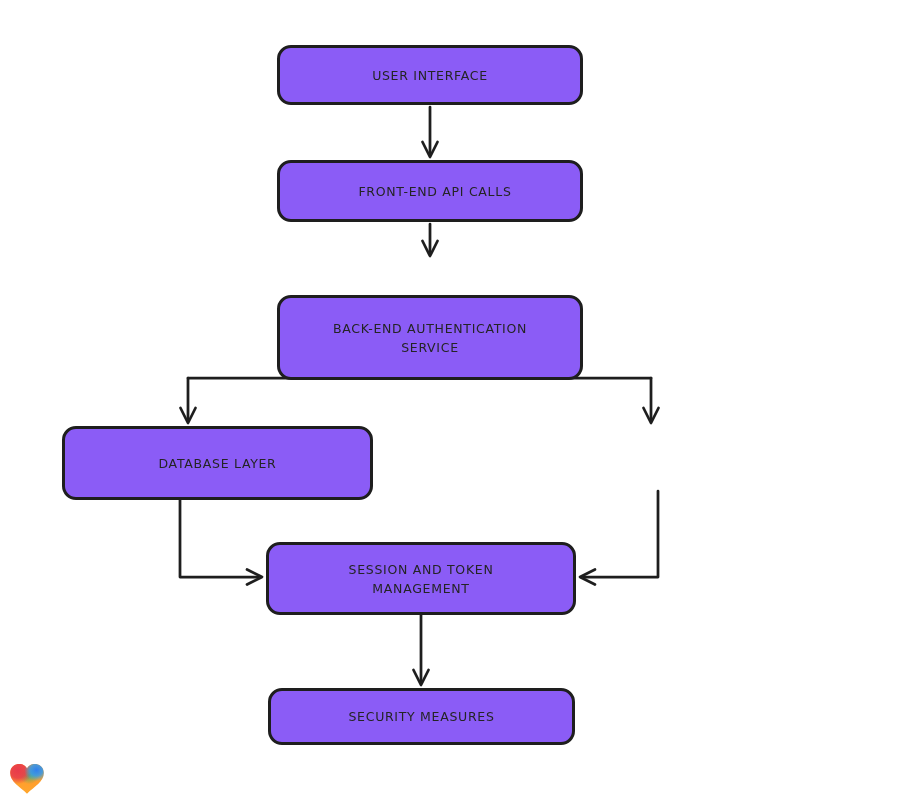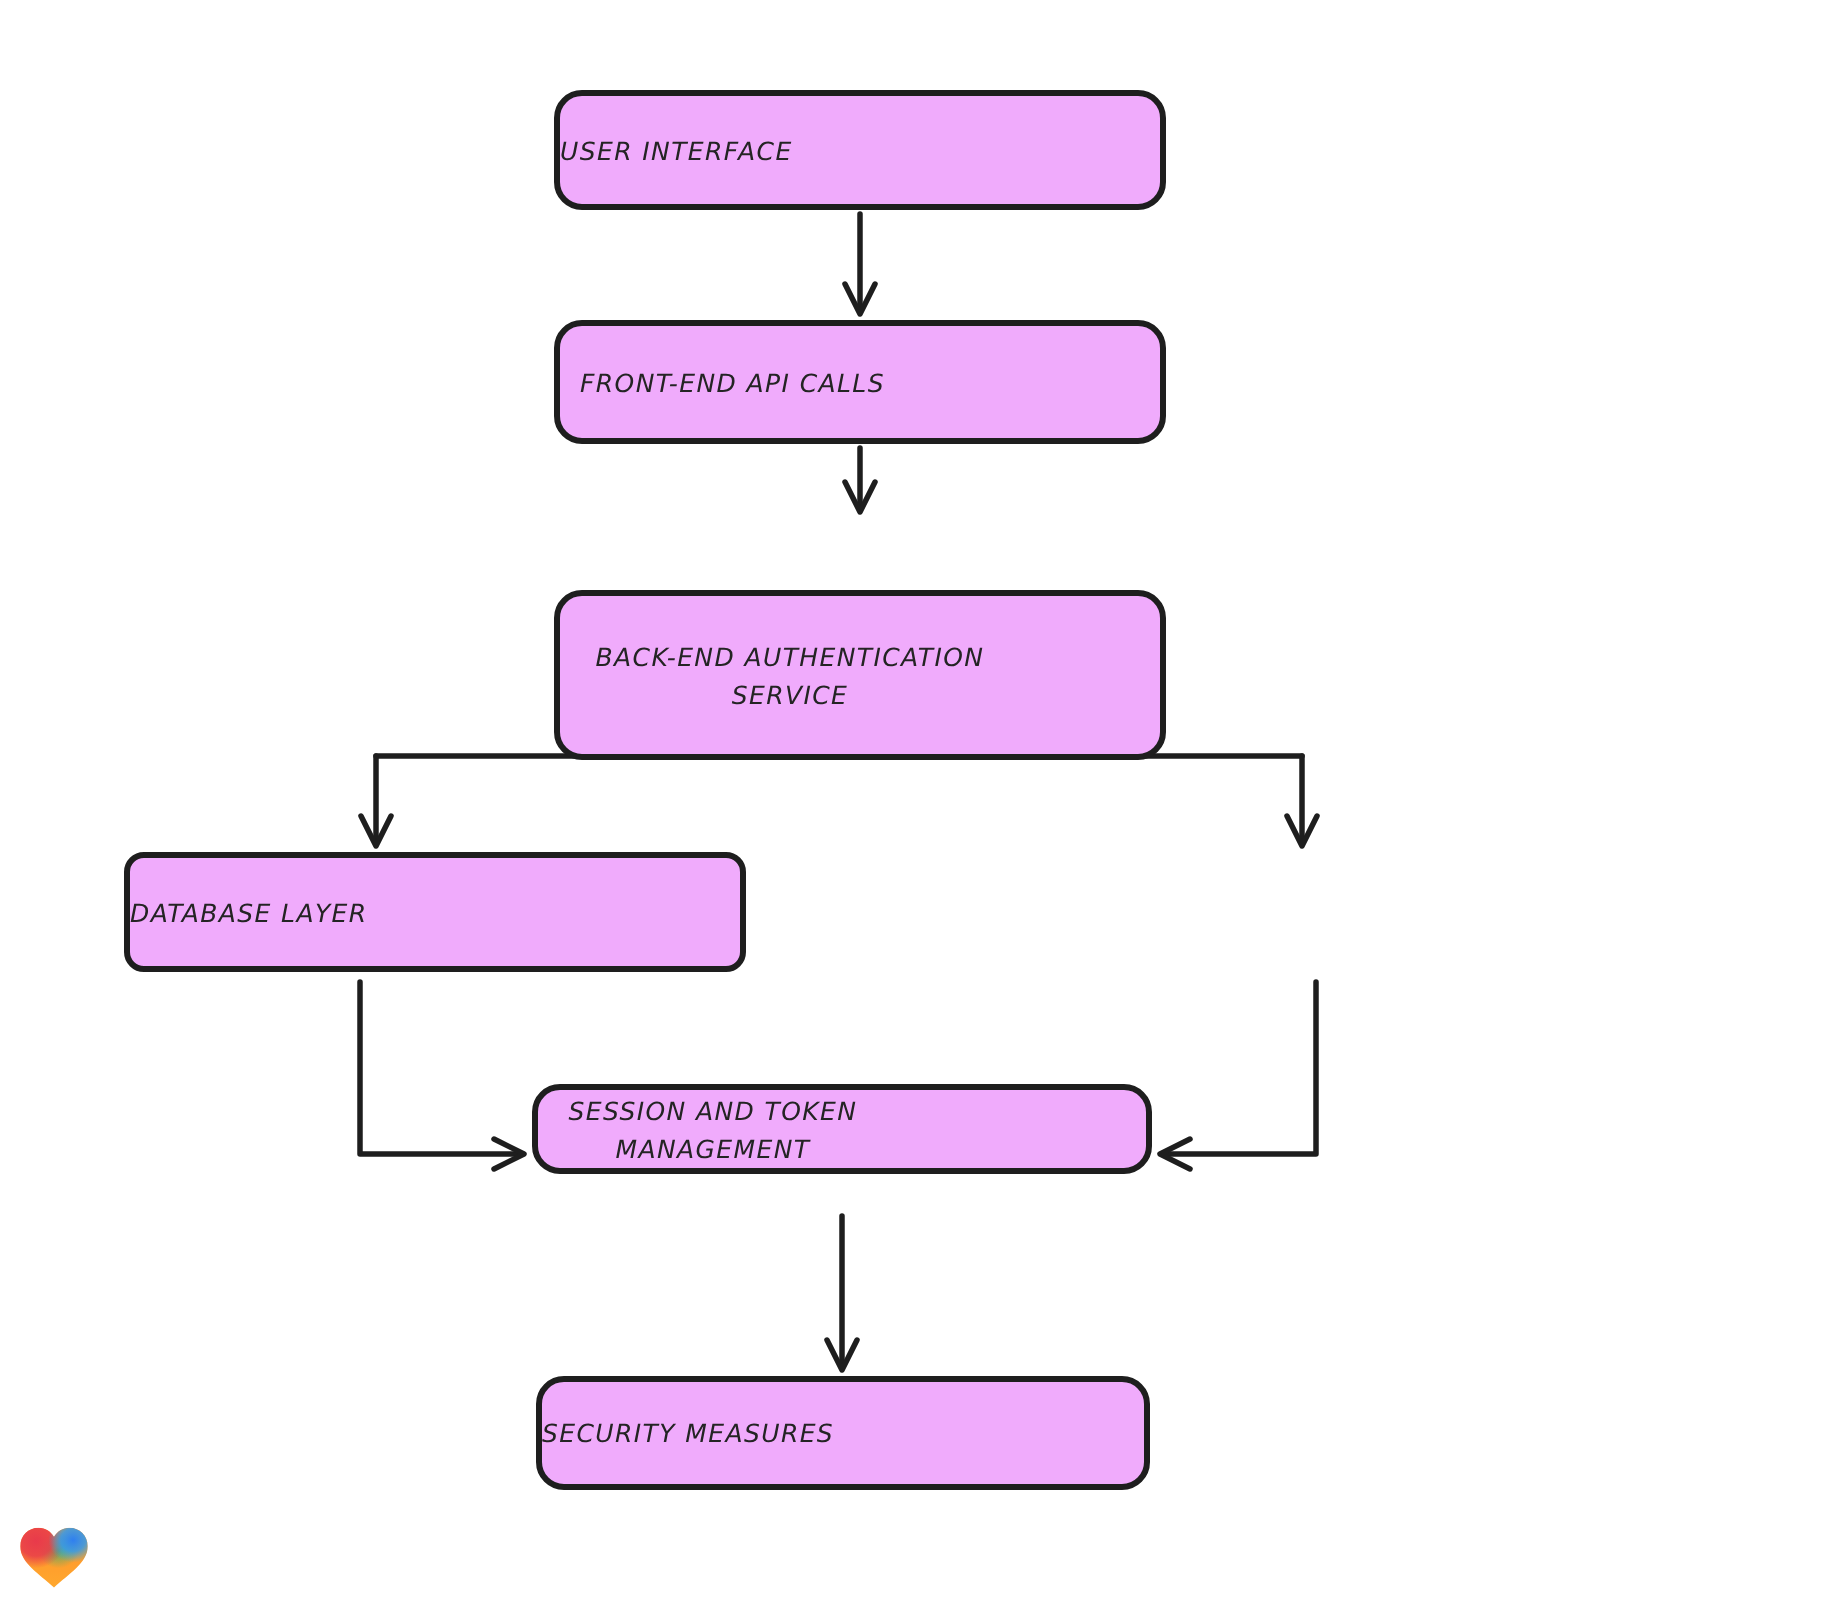--- a/index.html
+++ b/index.html
@@ -19,42 +19,41 @@
     position: absolute;
     left: 0;
     top: 0;
     width: 911px;
     height: 810px;
     pointer-events: none;
   }
   .node {
     position: absolute;
     box-sizing: border-box;
-    background: #f0abfc;
+    background: #8b5cf6;
     border: 3px solid #1e1e1e;
     border-radius: 14px;
     display: flex;
     align-items: center;
-    justify-content: flex-start;
+    justify-content: center;
     text-align: center;
     color: #242424;
     font-size: 12.5px;
-    font-style: italic;
     letter-spacing: 0.7px;
     line-height: 19px;
   }
   .node .label { display: inline-block; }
   
   .n1 { left: 277px; top: 45px;  width: 306px; height: 60px; }
   .n2 { left: 277px; top: 160px; width: 306px; height: 62px; padding-left: 10px; }
   .n3 { left: 277px; top: 259px; width: 306px; height: 85px; margin-top: 36px; }
   .n3 .label { max-width: 230px; }
-  .n4 { left: 62px;  top: 426px; width: 311px; height: 60px; border-radius: 10px; }
+  .n4 { left: 62px;  top: 426px; width: 311px; height: 74px; }
   .n5 { left: 451px; top: 426px; width: 306px; height: 62px; }
-  .n6 { left: 266px; top: 542px; width: 310px; height: 45px; }
+  .n6 { left: 266px; top: 542px; width: 310px; height: 73px; }
   .n6 .label { max-width: 175px; }
   .n7 { left: 268px; top: 688px; width: 307px; height: 57px; }
   .logo {
     position: absolute;
     left: 9px;
     top: 761px;
     width: 36px;
     height: 35px;
   }
 </style>

